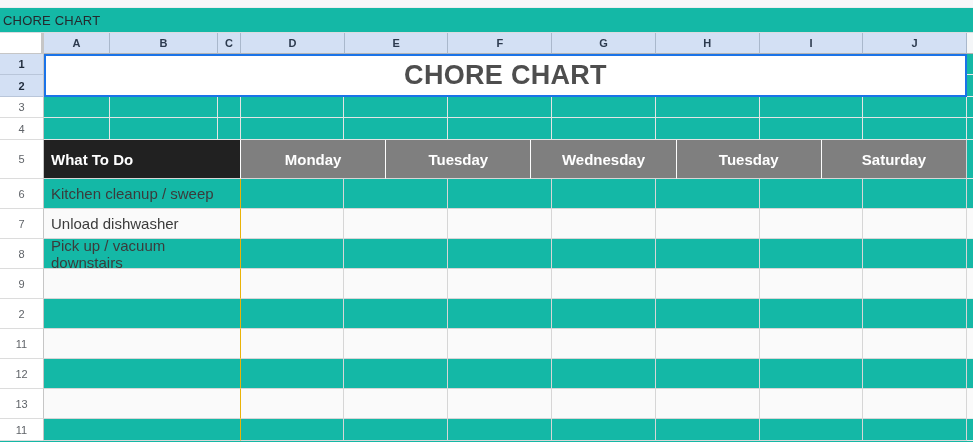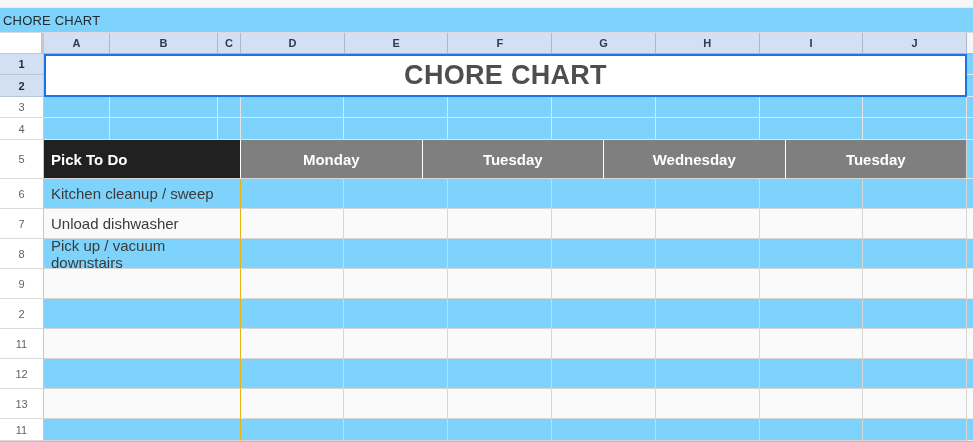--- a/index.html
+++ b/index.html
@@ -1,19 +1,19 @@
 <!DOCTYPE html>
 <html style="--sel-bg: #d3e0f4; --sel-border: #1a73e8; --day-bg: #7f7f7f; --dark-bg: #212121; --band-bg: #fafafa;"><head>
 <meta charset="utf-8">
 <style>
   * { margin:0; padding:0; box-sizing:border-box; }
   html,body { background:#fff; }
   body { font-family:"Liberation Sans","DejaVu Sans",sans-serif; }
 
-  .app { position:relative; width:973px; height:442px; background:#7dd3fc; overflow:hidden; }
+  .app { position:relative; width:973px; height:442px; background:#14b8a6; overflow:hidden; }
 
   
   .topstrip { height:8px; background:#f6f7f9; border-bottom:1px solid #ededf0; }
   .titlebar { height:24px; display:flex; align-items:center; padding-left:3px;
               font-size:13px; font-weight:500; color:#24292e; letter-spacing:.2px; }
 
   
   .colrow { display:flex; height:22px; border-top:1px solid #dadce0; }
   .corner { width:44px; background:#fff; border-right:3px solid #c6c6c6; border-bottom:1px solid #c6c6c6; }
   .colh { background:var(--sel-bg,#d3e0f4); color:#2c3a4e; font-size:11px; font-weight:700;
@@ -132,26 +132,27 @@
         <div class="cell gl34" style="width: 104px;"></div>
         <div class="cell gl34" style="width: 104px;"></div>
         <div class="cell gl34" style="width: 103px;"></div>
         <div class="cell gl34" style="width: 104px;"></div>
       </div>
     <div class="sliver"></div>
   </div>
 
   <div class="row" style="height:39px">
     <div class="gut">5</div>
-    <div class="whatcell">Pick To Do</div>
+    <div class="whatcell">What To Do</div>
     <div class="days-region">
       <div class="dayh">Monday</div>
       <div class="dayh">Tuesday</div>
       <div class="dayh">Wednesday</div>
       <div class="dayh">Tuesday</div>
+      <div class="dayh">Saturday</div>
     </div>
     <div class="sliver"></div>
   </div>
 
   <div class="row" style="height:30px">
     <div class="gut">6</div>
     <div class="acell">Kitchen cleanup / sweep</div>
     <div class="days">
         <div class="cell dc" style="width: 103px;"></div>
         <div class="cell dc" style="width: 104px;"></div>

